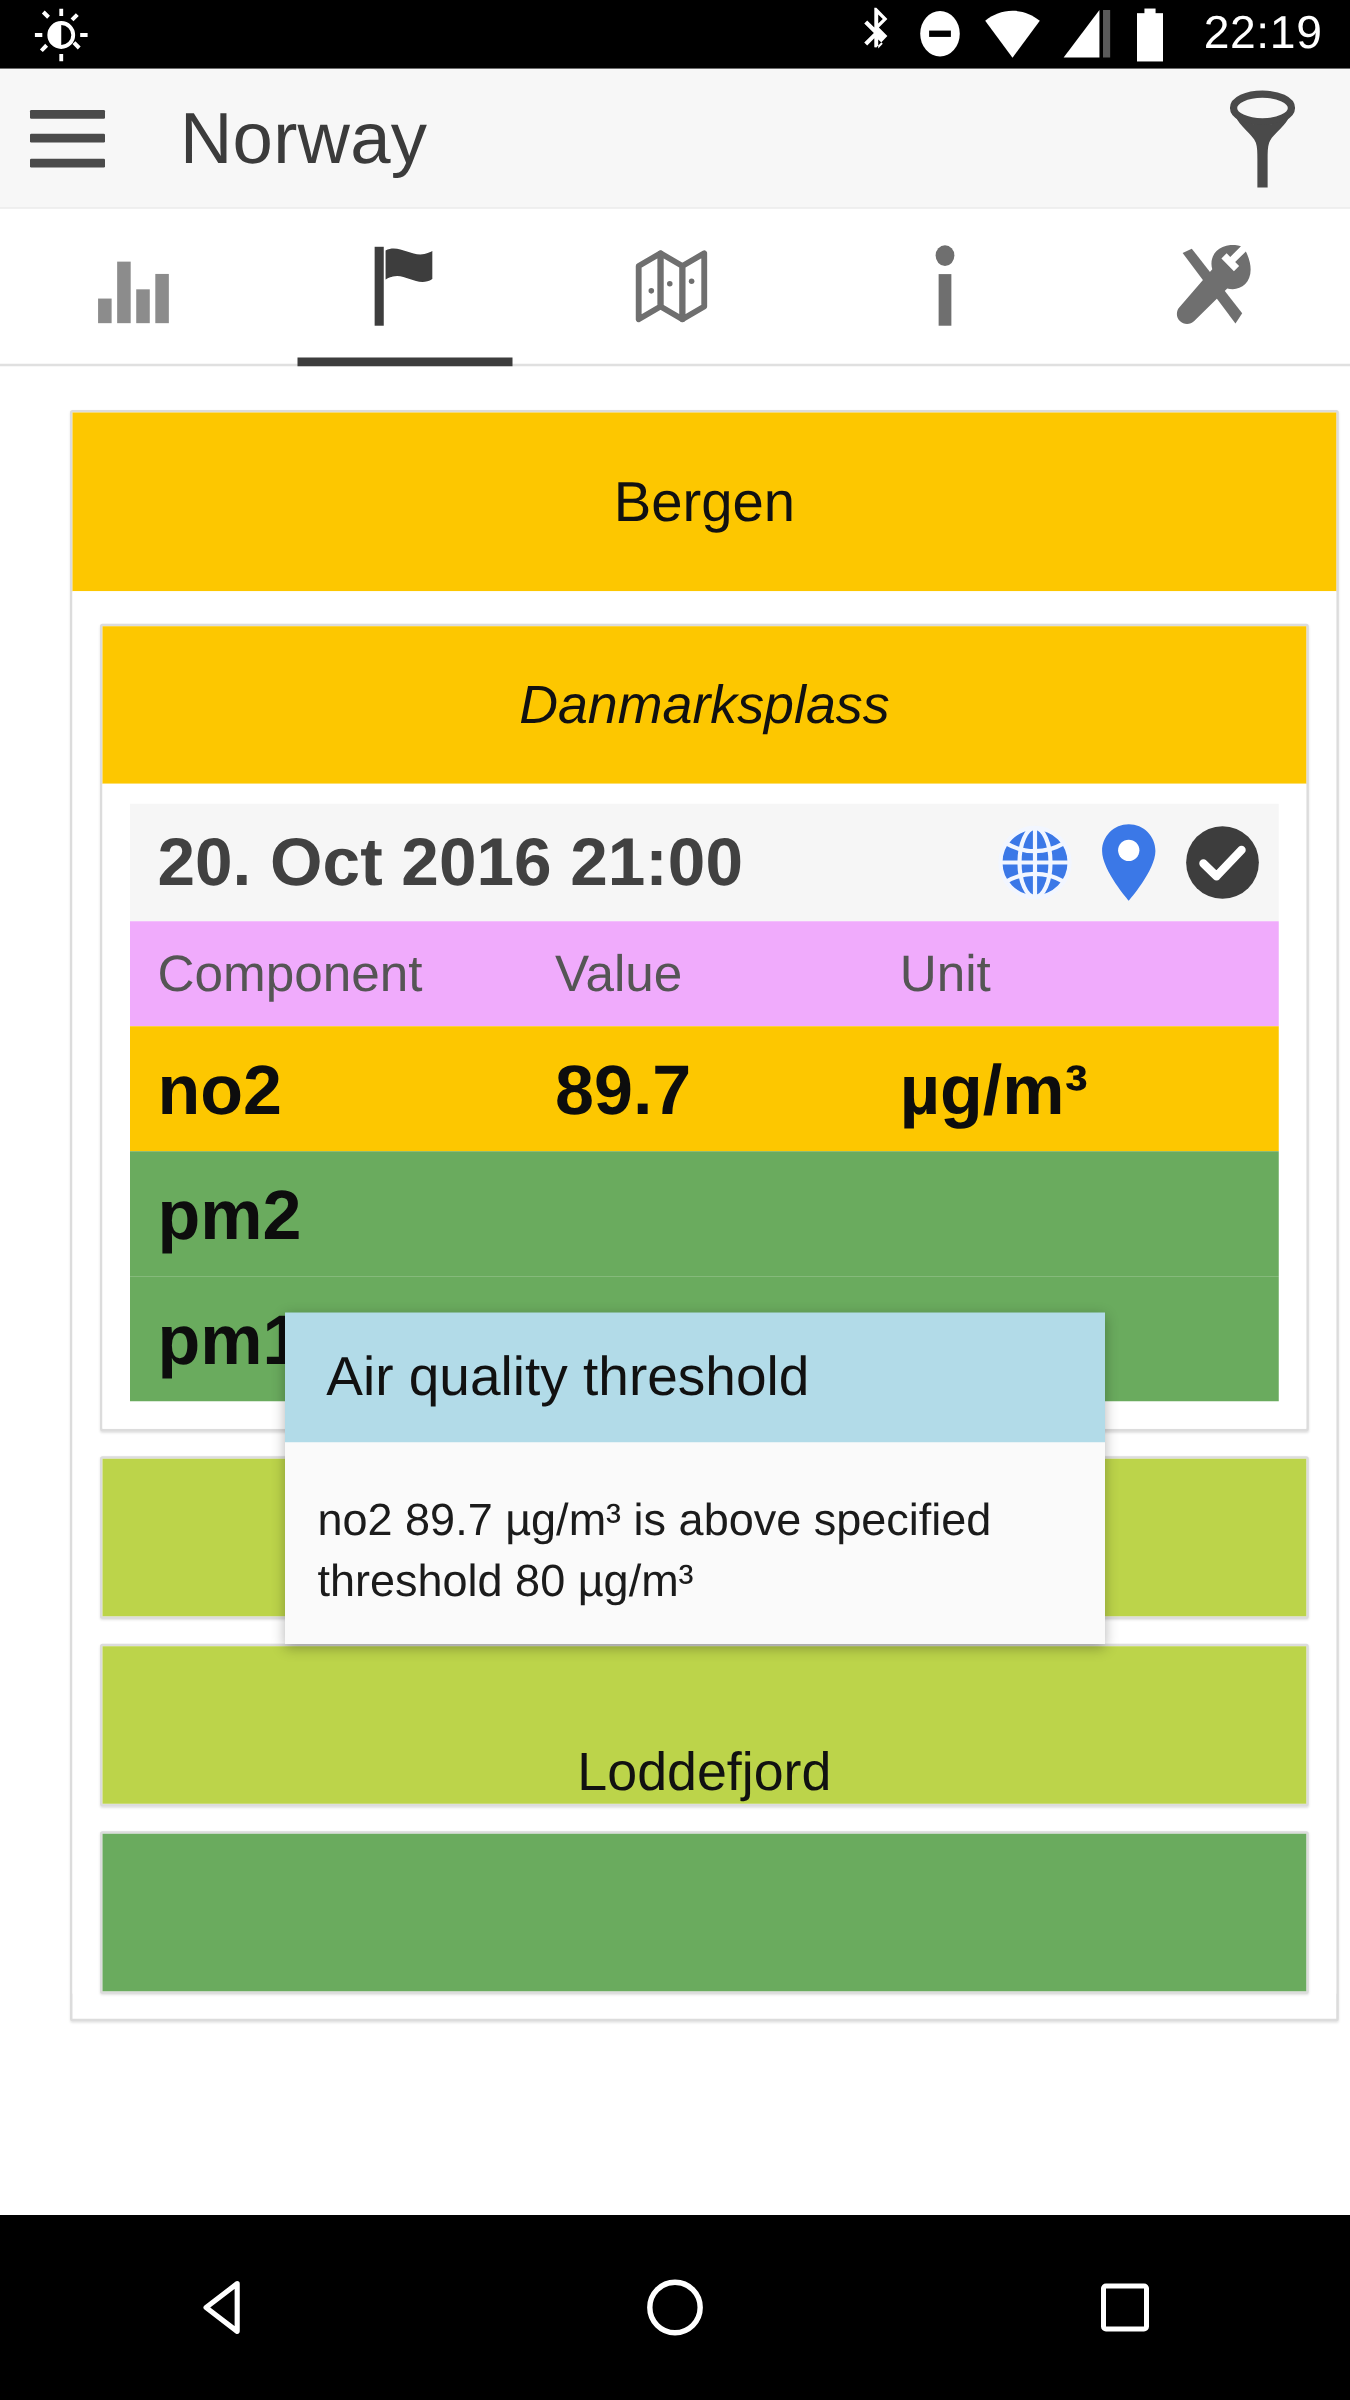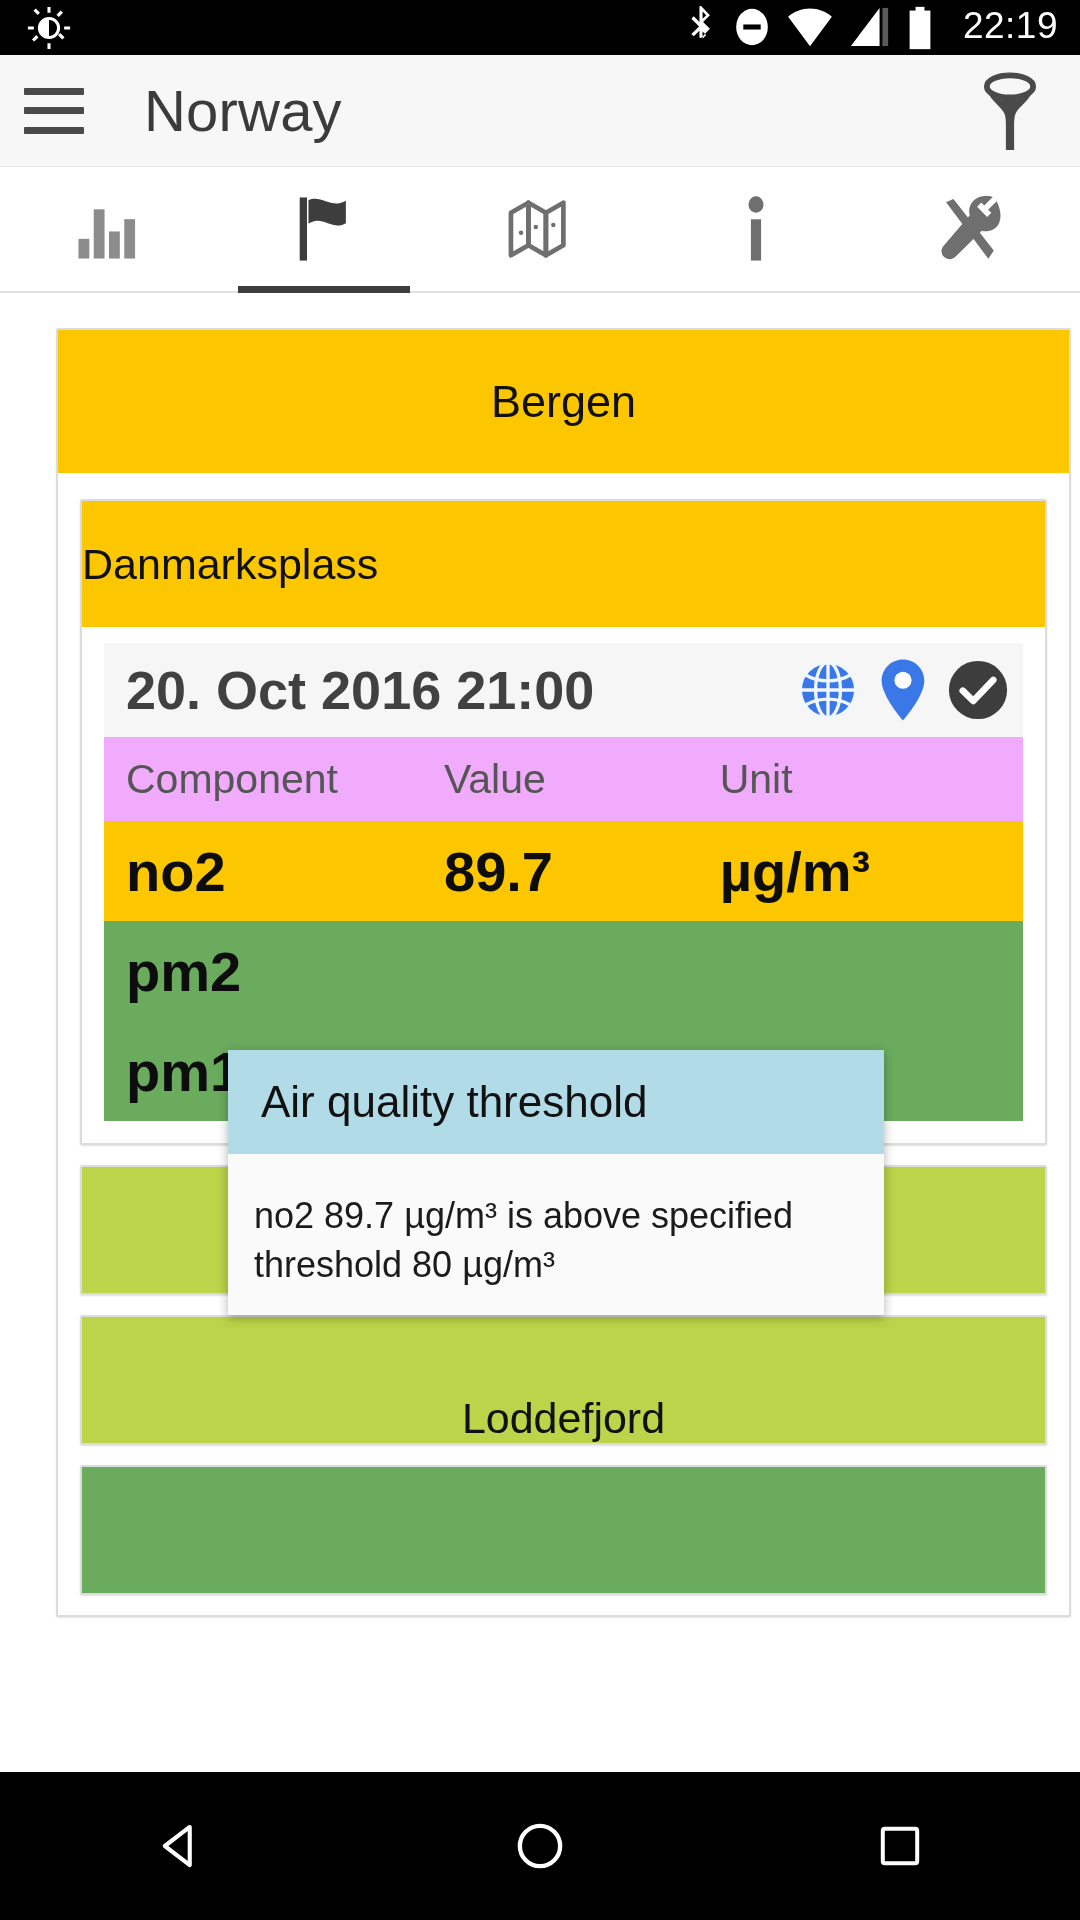--- a/index.html
+++ b/index.html
@@ -79,22 +79,22 @@
   }
   .region-body { background: #fff; padding: 26px 22px 0 22px; }
 
   
   .station-card {
     border: 2px solid #dcdcdc; background: #fff; border-radius: 2px;
     box-shadow: 0 1px 2px rgba(0,0,0,0.12); margin-bottom: 20px;
   }
   .station-header {
     background: #FDC700; height: 126px;
-    display: flex; align-items: center; justify-content: flex-start;
-    font-size: 43px; color: #111; cursor: pointer;
+    display: flex; align-items: center; justify-content: center;
+    font-size: 43px; color: #111; cursor: pointer; font-style: italic;
   }
   .station-body { background: #fff; padding: 16px 22px 22px 22px; }
 
   
   .meas-table { width: 100%; border-collapse: collapse; table-layout: fixed; }
   .meas-table col.c-comp { width: 37%; }
   .meas-table col.c-val  { width: 30%; }
   .meas-table col.c-unit { width: 33%; }
 
   .ts-row td { background: #f6f6f6; padding: 0; }

